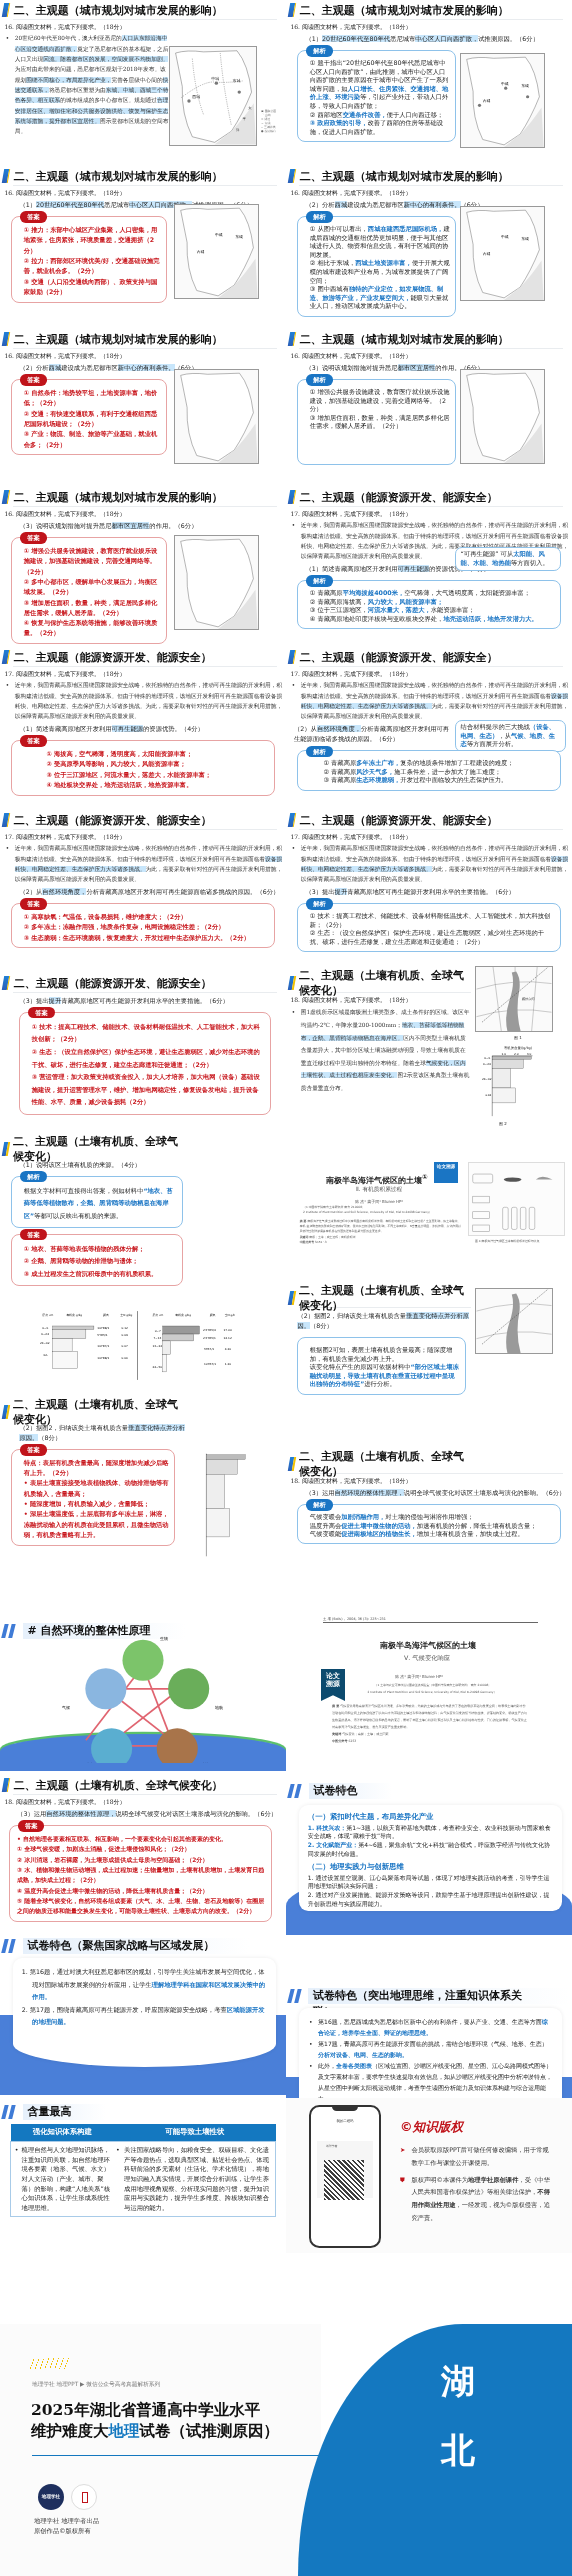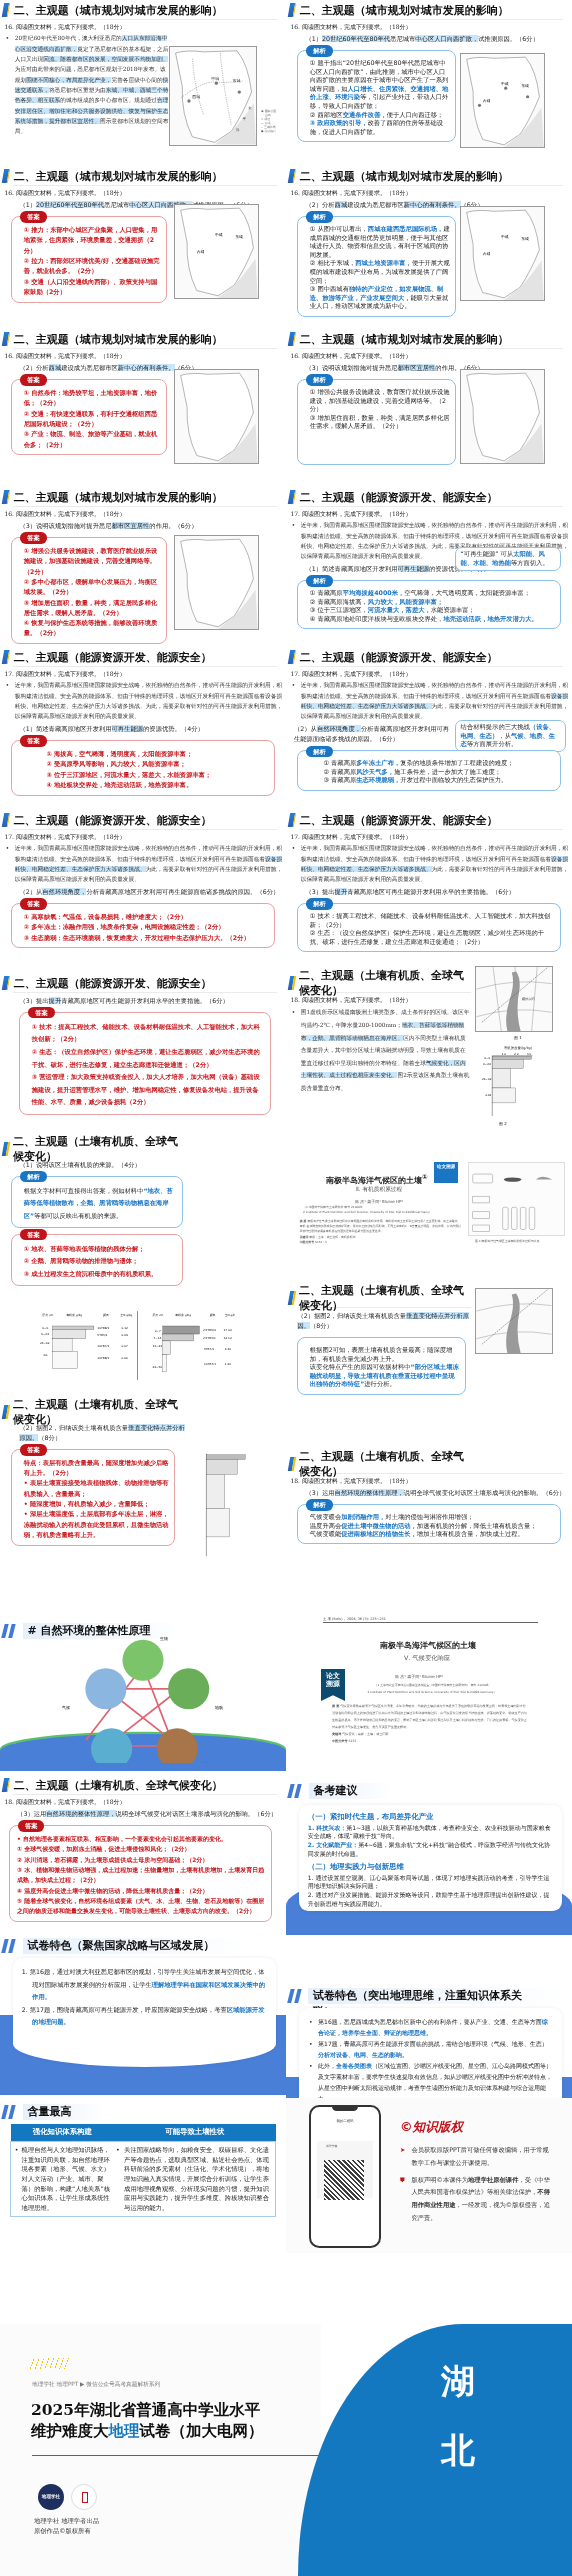--- a/index.html
+++ b/index.html
@@ -569,21 +569,21 @@
     <div>⑤ 随着全球气候变化，自然环境各组成要素（大气、水、土壤、生物、岩石及地貌等）在圈层之间的物质迁移和能量交换发生变化，可能导致土壤性状、土壤形成方向的改变。（2分）</div>
   </div>
 </div>
 
 <div class="panel" style="top:1780px; left:286px; height:149px;">
   <div class="section-h">
       <span class="bars">
         <i style="left:0"></i>
         <i style="left:6.9px"></i>
       </span>
-      <span class="title-bg">备考建议</span>
+      <span class="title-bg">试卷特色</span>
     </div>
   <div style="position:absolute; left:0; top:92px; width:286px; height:63px; background:#4a7fd8; border-top-left-radius:50% 34px; border-top-right-radius:50% 34px;"></div>
   <div class="feature-card" style="left:12.6px; top:25px; width:263px; height:106px; font-size:6px; line-height:8.6px;">
     <div class="em" style="font-size:7.4px; margin-bottom:2.3px;">（一）紧扣时代主题，布局差异化产业</div>
     <div><span class="em">1.</span> <span class="em">科技兴农：</span><span>第1~3题，以航天育种基地为载体，考查种业安全、农业科技驱动与国家粮食安全战略，体现“藏粮于技”导向。</span></div>
     <div><span class="em">2.</span> <span class="em">文化赋能产业：</span><span>第4~6题，聚焦余杭“文化+科技”融合模式，呼应数字经济与传统文化协同发展的时代命题。</span></div>
     <div class="em" style="font-size:7.4px; margin:4.6px 0 2.3px;">（二）地理实践力与创新思维</div>
     <div><span>1.</span> <span>通过设置星空观测、江心岛聚落布局等试题，体现了对地理实践活动的考查，引导学生运用地理知识解决实际问题；</span></div>
     <div><span>2.</span> <span>通过对产业发展措施、能源开发策略等设问，鼓励学生基于地理原理提出创新性建议，提升创新思维与实践应用能力。</span></div>
   </div>
@@ -656,21 +656,21 @@
     <div style="padding-left:11.4px; position:relative;"><span style="position:absolute; left:0; color:#c0141b;">➤</span><span>会员获取原版PPT后可做任何修改编辑，用于常规教学工作与课堂公开课使用。</span></div>
     <div style="padding-left:11.4px; position:relative; margin-top:4.6px;"><span style="position:absolute; left:0; color:#c0141b;">⛊</span><span>版权声明©本课件为</span><b>地理学社原创课件</b><span>，受《中华人民共和国著作权保护法》等相关律法保护，</span><b>不得用作商业性用途</b><span>，一经发现，视为©版权侵害，追究严责。</span></div>
   </div>
 </div>
 
 <div class="cover-left">
   <div style="position:absolute; left:29px; top:34px; width:40px; height:11.4px; background:repeating-linear-gradient(110deg,#f2c200 0 0.6px,transparent 0.6px 4.6px);"></div>
   <div style="position:absolute; left:32px; top:57px; font-size:5.7px; color:#777;">地理学社 地理PPT ▶ 微信公众号高考真题解析系列</div>
   <div style="position:absolute; left:31px; top:76px; font-family:'DejaVu Serif','Liberation Serif',serif; font-size:15.5px; font-weight:bold; color:#111; line-height:20.6px;">
     <div>2025年湖北省普通高中学业水平</div>
-    <div><span>维护难度大</span><span style="color:#1478c0;">地理</span><span>试卷（加大电网）</span></div>
+    <div><span>维护难度大</span><span style="color:#1478c0;">地理</span><span>试卷（试推测原因）</span></div>
   </div>
   <div style="position:absolute; left:32px; top:131px; width:321px; height:1.1px; background:#1478c0;"></div>
   <div style="position:absolute; left:38px; top:160px; width:26px; height:26px; border-radius:50%; background:#1e2f5e; color:#fff; font-size:4.6px; font-weight:bold; text-align:center; line-height:26px;">地理学社</div>
   <div style="position:absolute; left:71px; top:160px; width:26px; height:26px; border-radius:50%; border:0.6px solid #ddd; background:#fff;">
       <div style="position:absolute; left:10.3px; top:6.9px; width:5.7px; height:11.4px; border:1.1px solid #c0141b;"></div>
     </div>
   <div style="position:absolute; left:34px; top:192px; font-size:6.3px; color:#333; line-height:10.3px;">
       <div>地理学社 地理学者出品</div>
       <div>原创作品©版权所有</div>
     </div>

